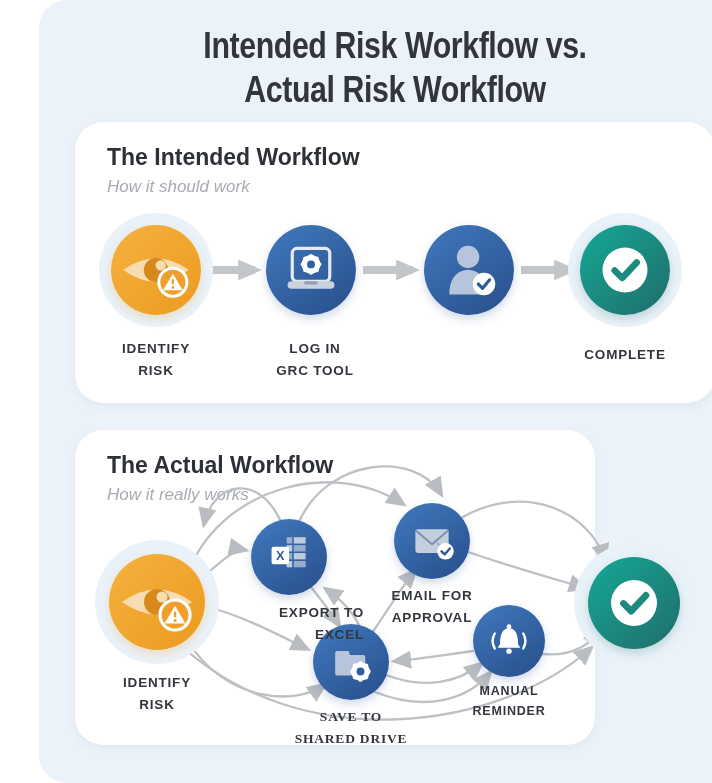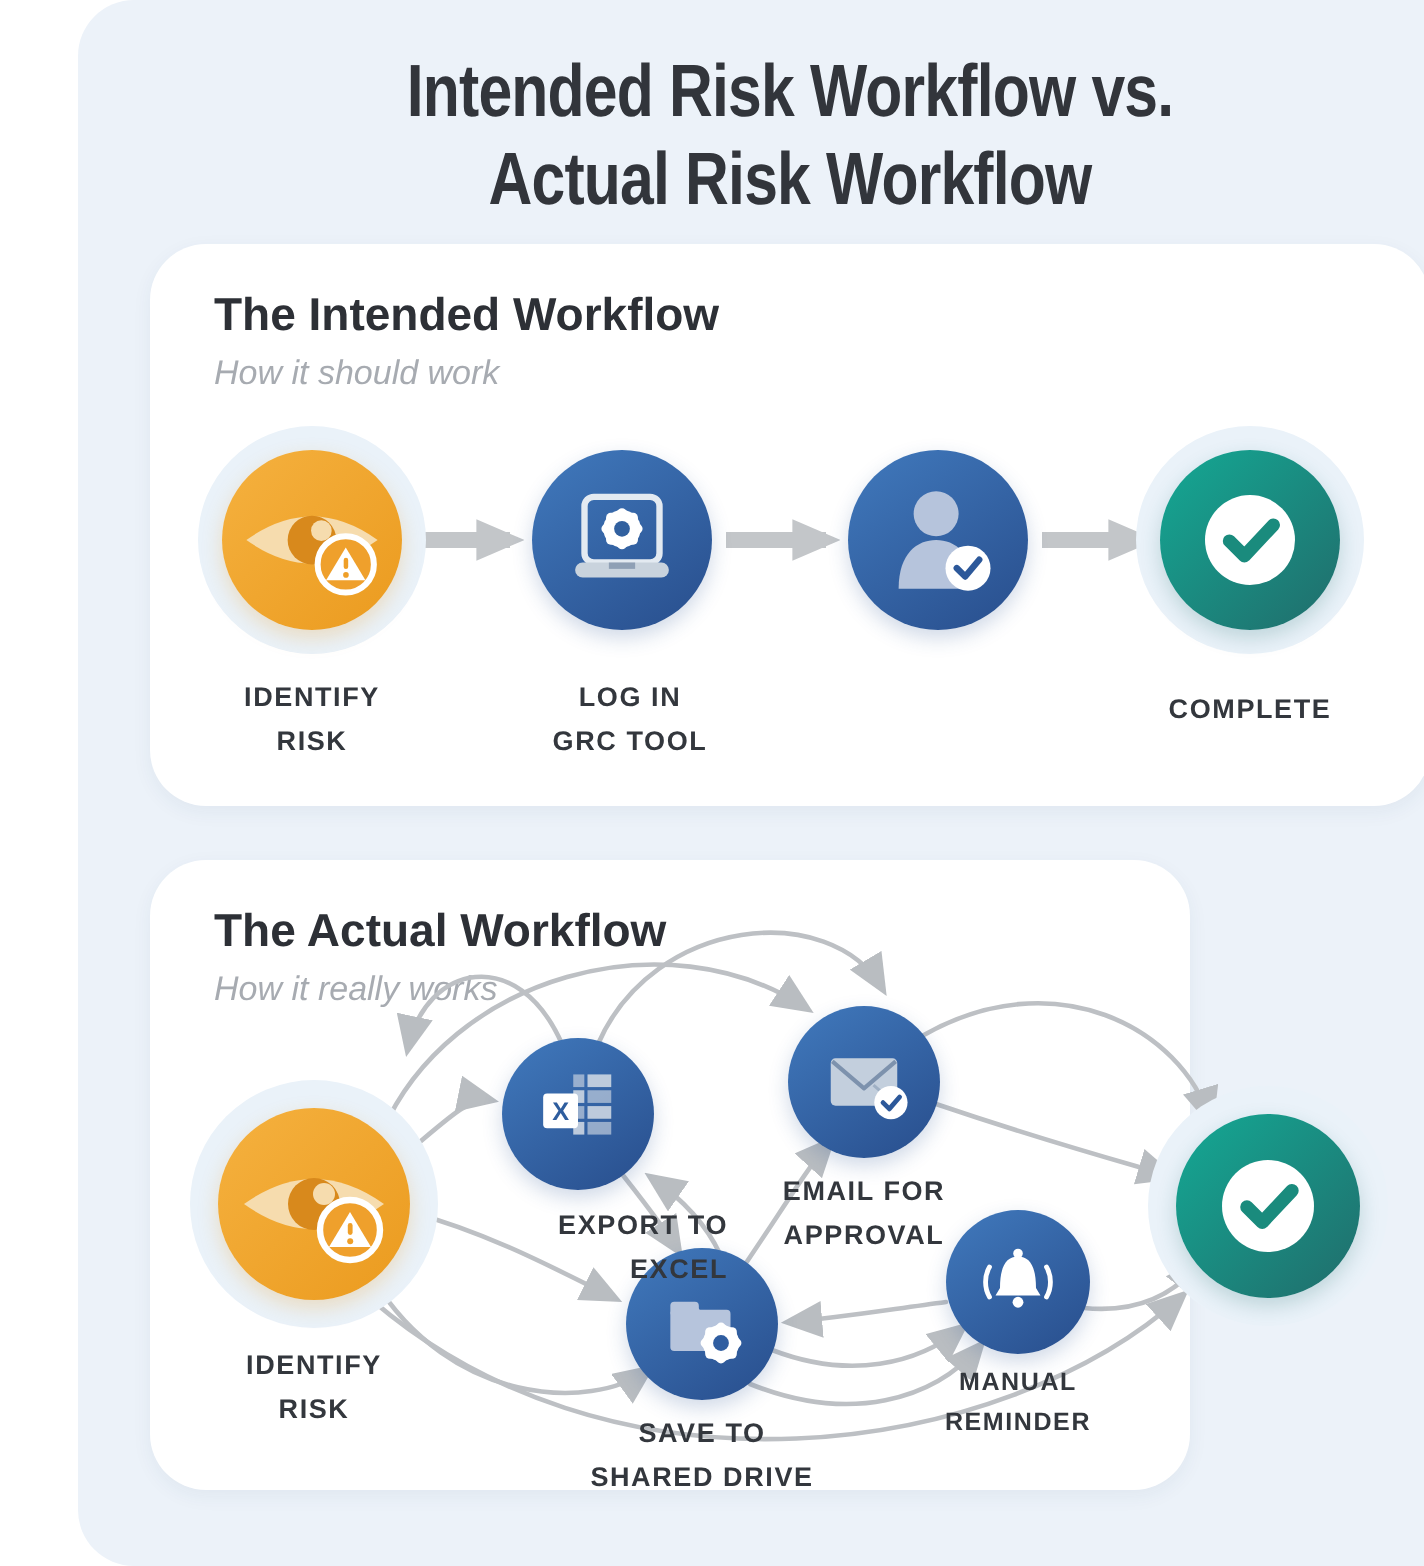--- a/index.html
+++ b/index.html
@@ -211,18 +211,18 @@
         <path d="M37,48.5 L45,56.5 L60.5,40" fill="none" stroke="#1A8B7D" stroke-width="7" stroke-linecap="round" stroke-linejoin="round"></path>
       </svg>
     </div>
 
     <div class="step-label" style="left:7px;top:242px;width:150px;">IDENTIFY
 RISK</div>
     <div class="step-label" style="left:139px;top:172px;width:150px;text-align:right;">EXPORT TO
 EXCEL</div>
     <div class="step-label" style="left:282px;top:155px;width:150px;">EMAIL FOR
 APPROVAL</div>
-    <div class="step-label" style="left:196px;top:276px;width:160px;">SAVE TO
+    <div class="step-label" style="left:196px;top:276px;width:160px;font-family:Liberation Serif, serif;">SAVE TO
 SHARED DRIVE</div>
     <div class="step-label" style="left:359px;top:251px;width:150px;font-size:12.5px;">MANUAL
 REMINDER</div>
   </div>
 </div>
 
 </body></html>

